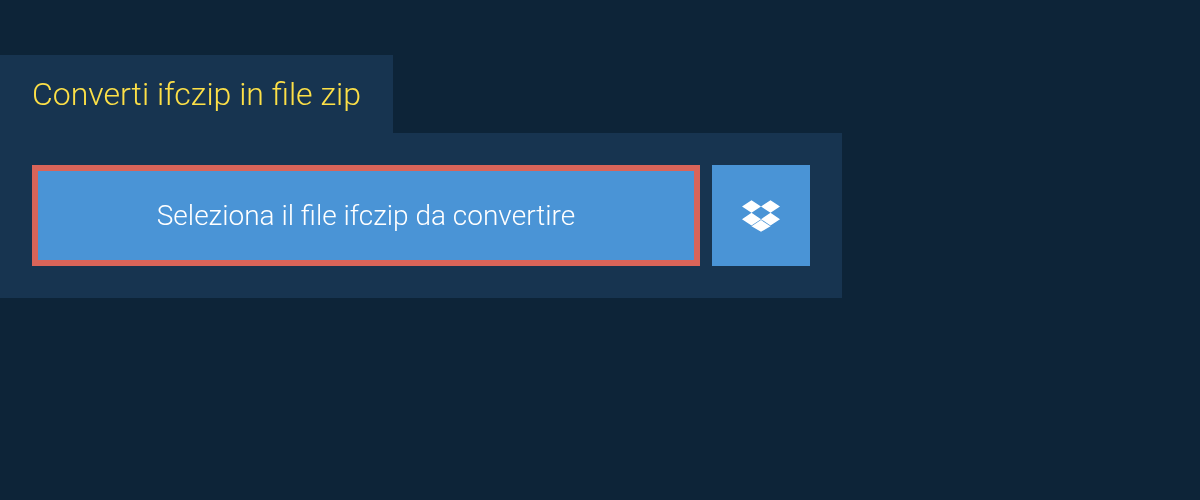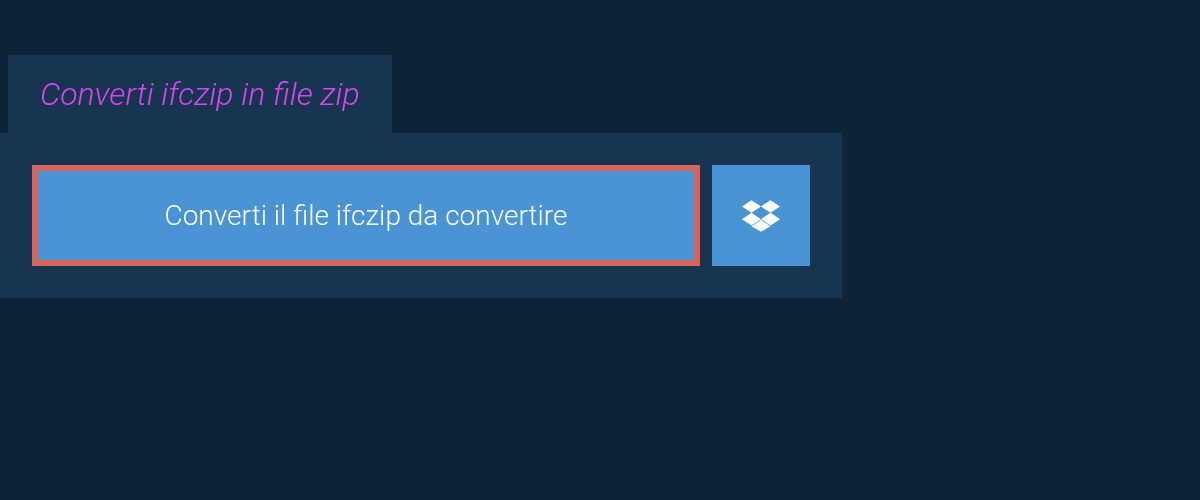--- a/index.html
+++ b/index.html
@@ -13,26 +13,25 @@
       background: #0d2438;
       font-family: -apple-system, BlinkMacSystemFont, "Segoe UI", Roboto, sans-serif;
       overflow: hidden;
     }
     .tab-container {
       padding-top: 55px;
     }
     .tab {
       display: inline-block;
       background: #173450;
-      color: #d946ef;
+      color: #fde047;
       font-size: 32px;
       font-weight: 300;
       padding: 20px 32px;
-      margin-left: 8px;
-      font-style: italic;
+      margin-left: 0;
     }
     .panel {
       background: #173450;
       padding: 32px;
       width: 842px;
     }
     .button-row {
       display: flex;
       gap: 12px;
       align-items: stretch;
@@ -68,21 +67,21 @@
 </head>
 <body>
 
 <div class="tab-container">
   <div class="tab">
     <span>Converti ifczip in file zip</span>
   </div>
   <div class="panel">
     <div class="button-row">
       <div class="select-button">
-        <span>Converti il file ifczip da convertire</span>
+        <span>Seleziona il file ifczip da convertire</span>
       </div>
       <div class="dropbox-button">
         <svg viewBox="0 0 24 24">
           <path d="M6 2L0 6l6 4-6 4 6 4 6-4 6 4 6-4-6-4 6-4-6-4-6 4-6-4zm6 4l6 4-6 4-6-4 6-4zm-6 12.5l6-4 6 4-6 3.5-6-3.5z"></path>
         </svg>
       </div>
     </div>
   </div>
 </div>
 

